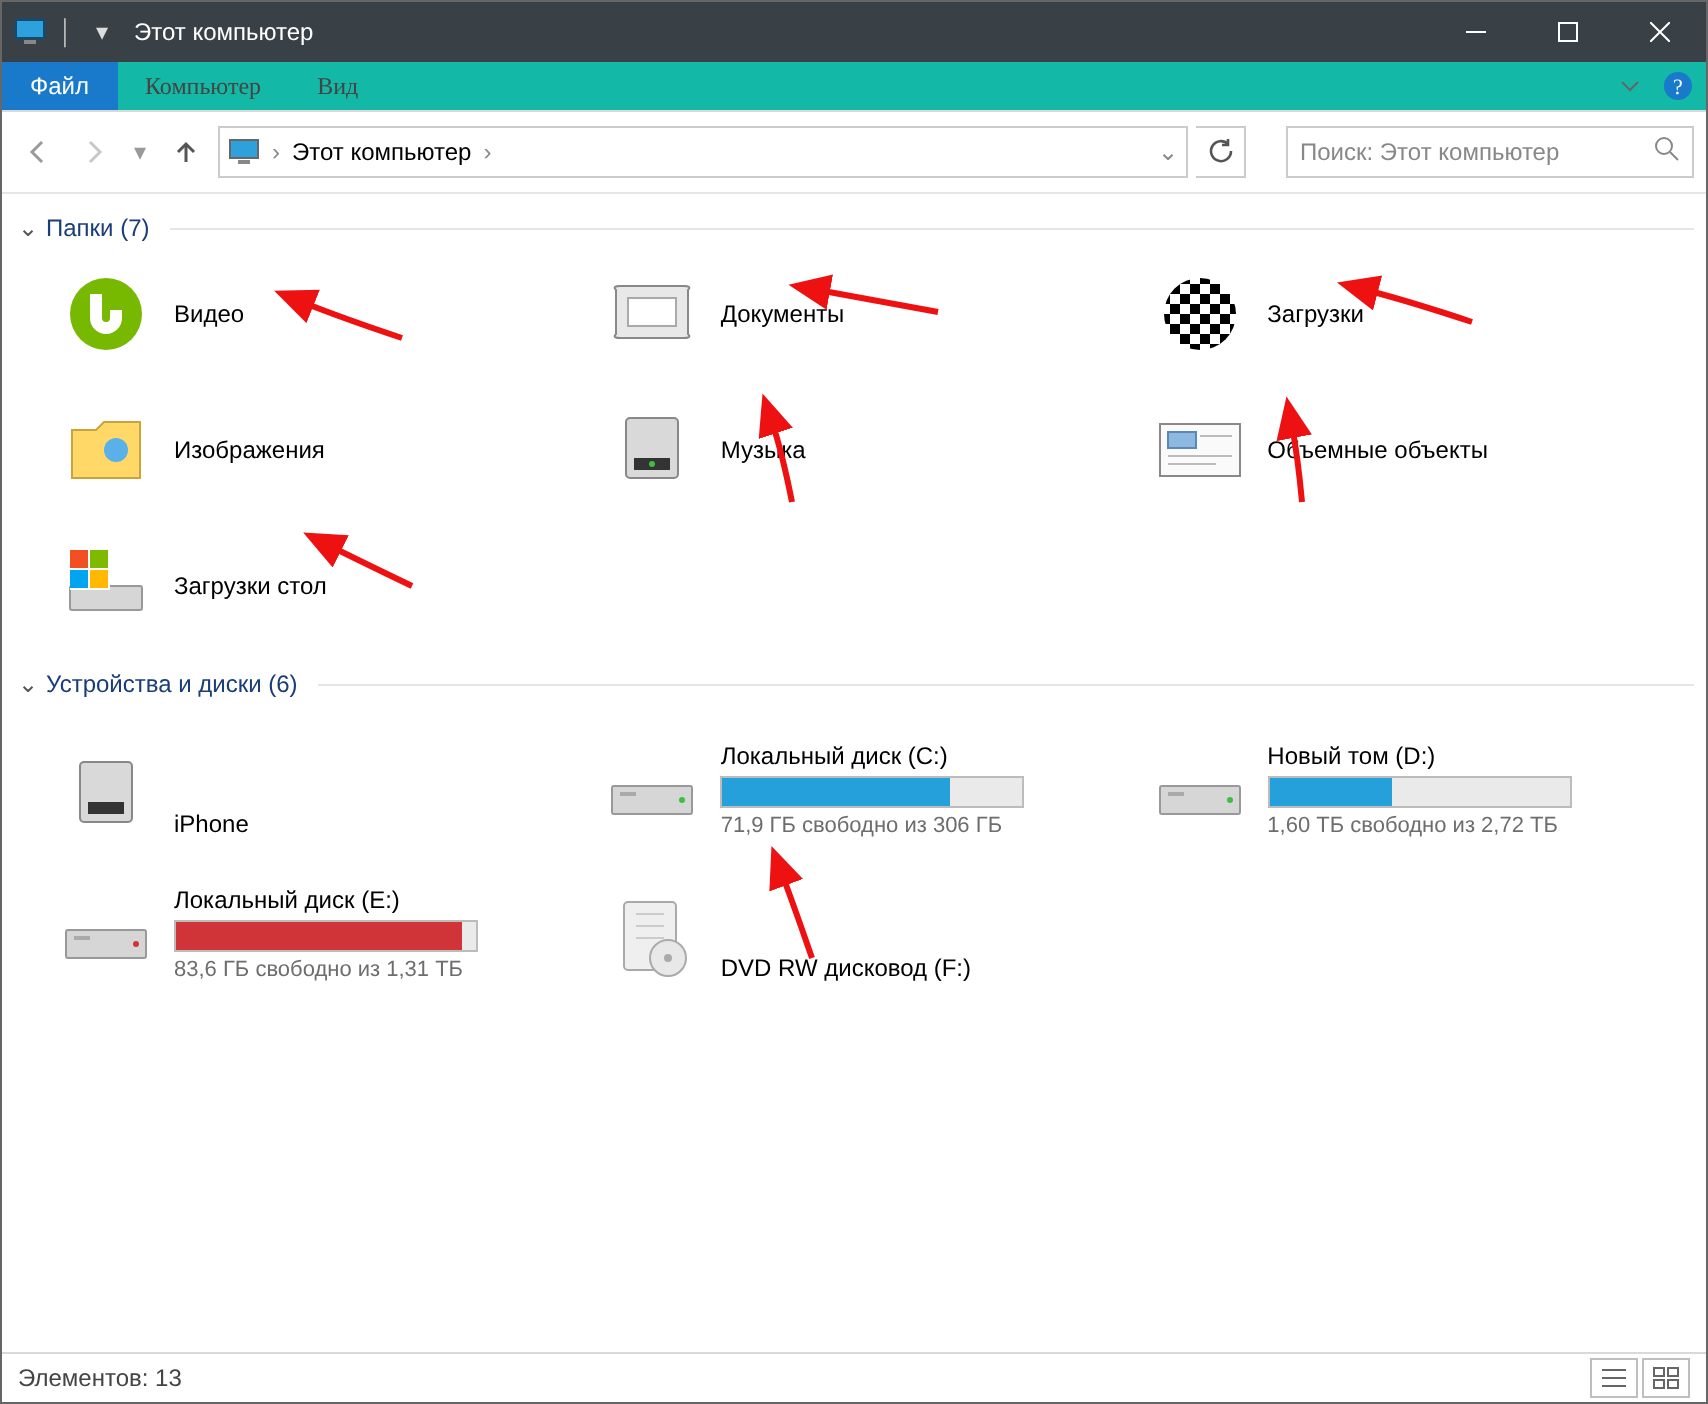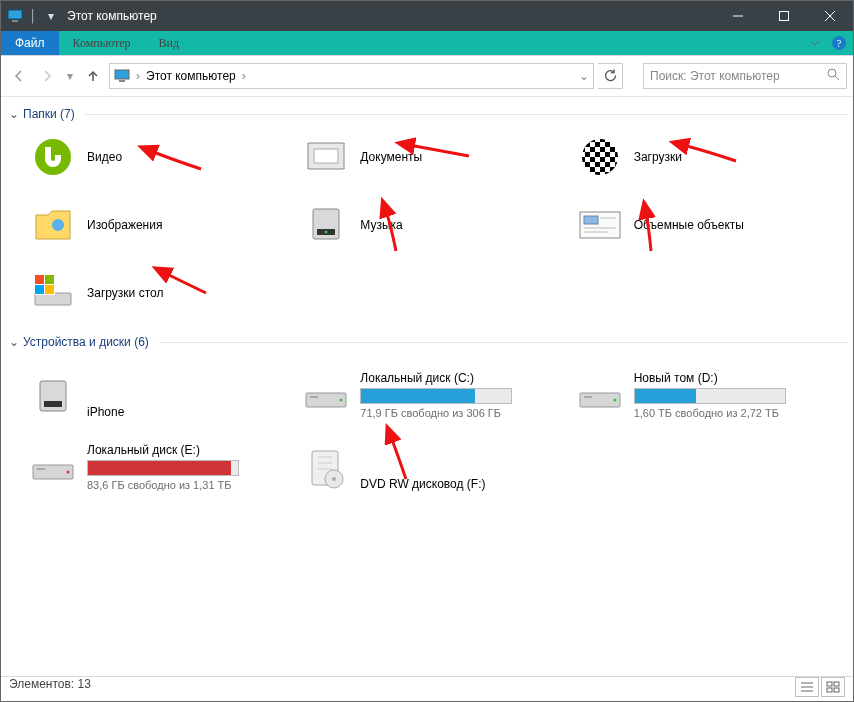--- a/index.html
+++ b/index.html
@@ -33,21 +33,21 @@
 .grid{display:grid;grid-template-columns:repeat(3,1fr);gap:4px 0;margin-left:20px;}
 .item{display:flex;align-items:center;height:60px;gap:10px;padding:2px;}
 .drive-item{display:flex;align-items:flex-end;height:64px;gap:10px;padding:2px;}
 .thumb{width:48px;height:44px;display:flex;align-items:center;justify-content:center;}
 .dtexts{display:flex;flex-direction:column;gap:3px;max-width:180px;}
 .dname{font-size:12px;color:#000;}
 .bar{width:150px;height:14px;border:1px solid #bcbcbc;background:#eaeaea;position:relative;}
 .bar .fill{position:absolute;top:0;left:0;bottom:0;}
 .dfree{font-size:11px;color:#6d6d6d;}
 
-#status{height:24px;border-top:1px solid #d9d9d9;display:flex;align-items:flex-start;padding:0 8px;font-size:12px;color:#444;}
+#status{height:24px;border-top:1px solid #d9d9d9;display:flex;align-items:center;padding:0 8px;font-size:12px;color:#444;}
 #status .modes{margin-left:auto;display:flex;gap:2px;}
 .modebtn{width:22px;height:18px;border:1px solid #bfbfbf;display:flex;align-items:center;justify-content:center;}
 
 .ann{position:absolute;pointer-events:none;}
 </style>
 </head>
 <body>
 <div id="win">
 
 <div id="titlebar">

